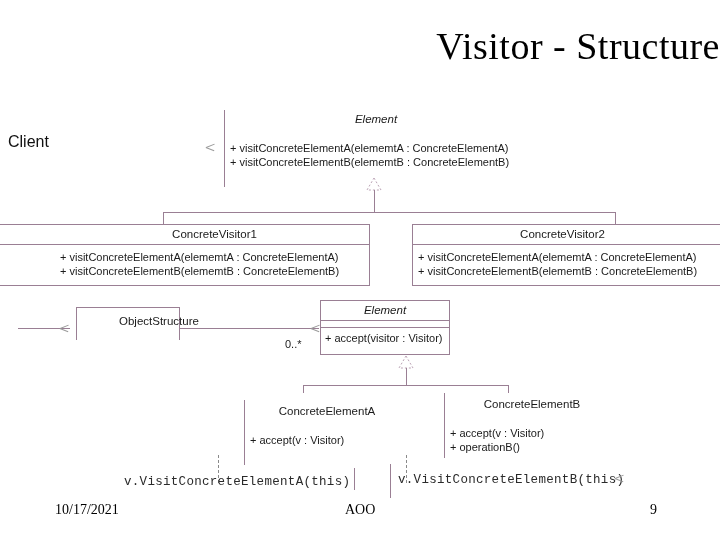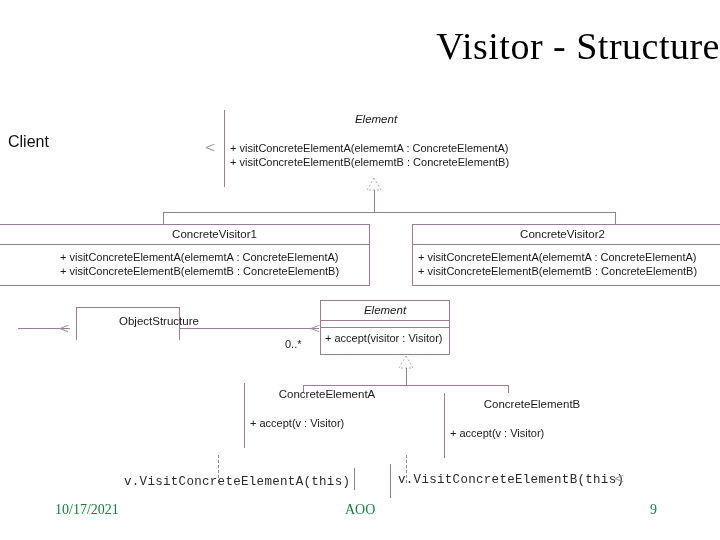--- a/index.html
+++ b/index.html
@@ -102,21 +102,21 @@
     font-size:12.5px;
     color:#2a2a2a;
     white-space:nowrap;
     letter-spacing:0.3px;
   }
   .footer-item{
     position:absolute;
     top:502px;
     font-family:"Liberation Serif", serif;
     font-size:14px;
-    color:#15803d;
+    color:#000000;
     white-space:nowrap;
   }
   #footer-date{left:55px;}
   #footer-center{left:345px;}
   #footer-page{left:650px;}
 </style>
 </head>
 <body>
 
 <div id="slide">
@@ -198,33 +198,34 @@
     <div class="tri-outline" style="left:398px;top:256px;">
       <svg width="16" height="13" viewBox="0 0 16 13">
         <path d="M8 0 L15 12 L1 12 Z" fill="none" stroke="#bba3b5" stroke-width="1" stroke-dasharray="2,2"></path>
       </svg>
     </div>
     <div class="line-v" style="left:406px;top:268px;height:17px;"></div>
     <div class="line-h" style="left:303px;top:285px;width:205px;"></div>
     <div class="line-v" style="left:303px;top:285px;height:8px;"></div>
     <div class="line-v" style="left:508px;top:285px;height:8px;"></div>
 
-    <div class="uml-box" id="box-cea" style="left:244px;top:283px;width:165px;height:65px;border-top:none;border-right:none;border-bottom:none;">
+    <div class="uml-box" id="box-cea" style="left:244px;top:300px;width:165px;height:65px;border-top:none;border-right:none;border-bottom:none;">
       <div class="uml-name" style="padding-top:5px;">ConcreteElementA</div>
       <div class="uml-spacer"></div>
       <div class="uml-ops">
         <div class="uml-op">+ accept(v : Visitor)</div>
       </div>
     </div>
 
     <div class="uml-box" id="box-ceb" style="left:444px;top:293px;width:175px;height:65px;border-top:none;border-right:none;border-bottom:none;">
       <div class="uml-name" style="padding-top:5px;text-align:center;">ConcreteElementB</div>
       <div class="uml-spacer"></div>
       <div class="uml-ops">
         <div class="uml-op">+ accept(v : Visitor)</div>
+        <div class="uml-op">+ operationB()</div>
       </div>
     </div>
 
     <div class="dash-v" style="left:218px;top:355px;height:28px;"></div>
     <div class="dash-v" style="left:406px;top:355px;height:28px;"></div>
 
     <div class="code-note" style="left:398px;top:373px;">v.VisitConcreteElementB(this)</div>
     <div class="code-note" style="left:124px;top:375px;">v.VisitConcreteElementA(this)</div>
 
     <div class="line-v" style="left:354px;top:368px;height:22px;"></div>

